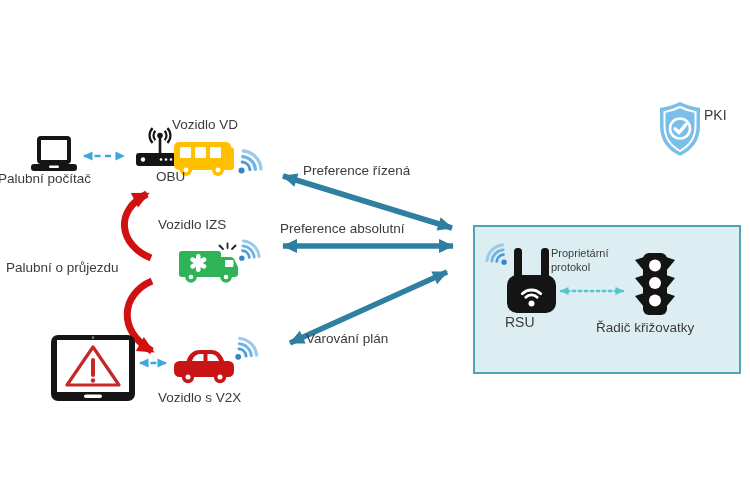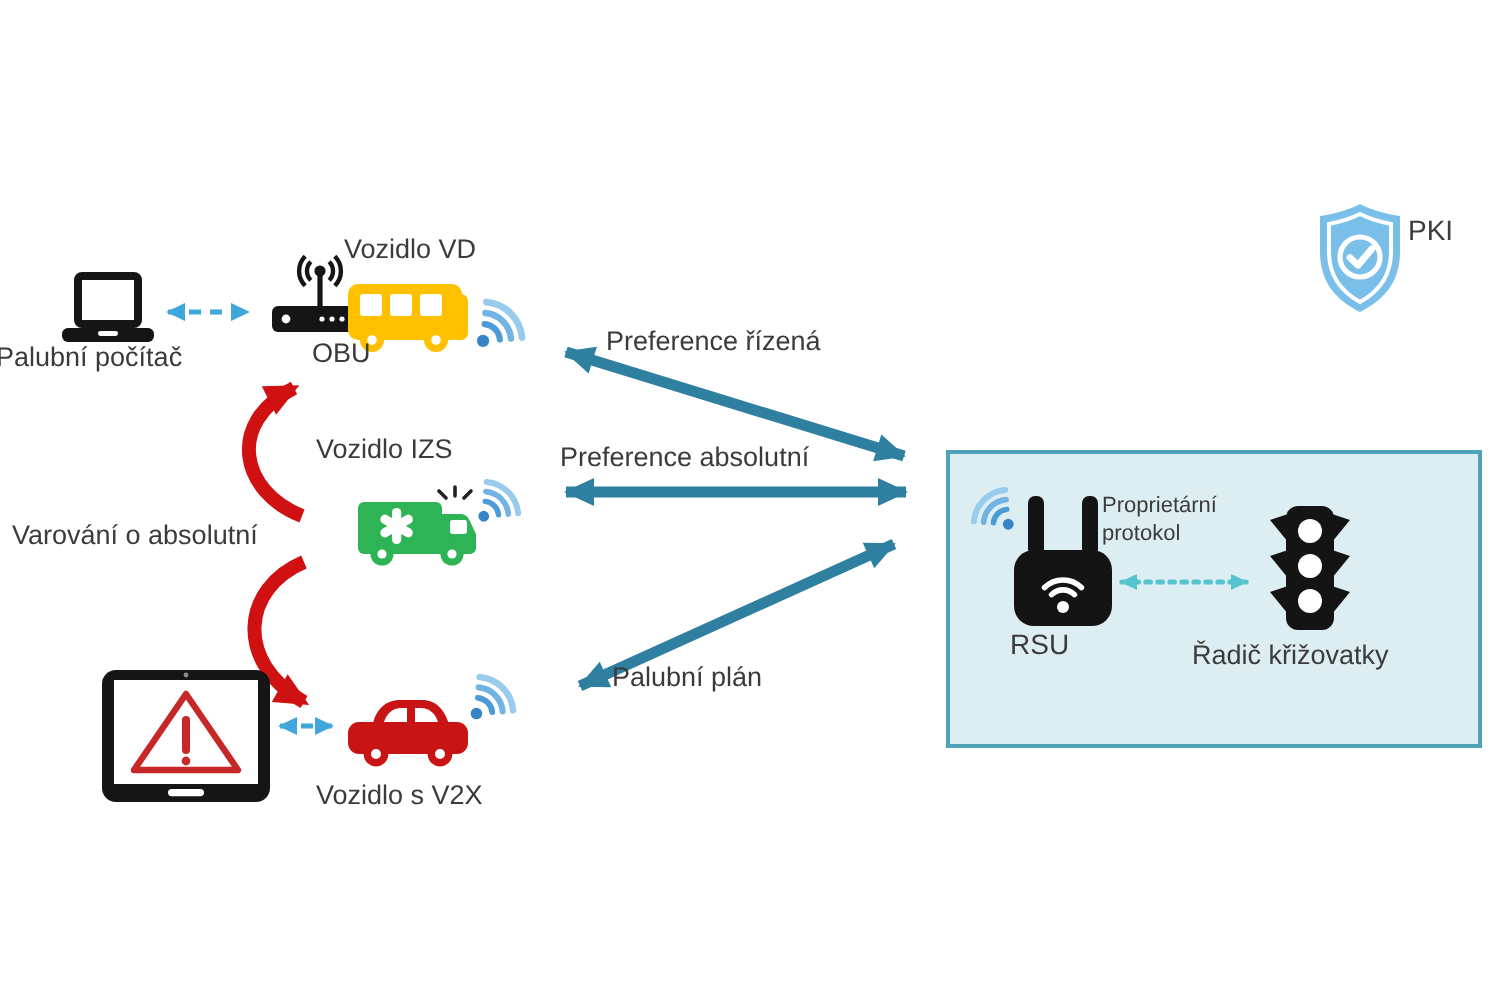--- a/index.html
+++ b/index.html
@@ -193,21 +193,21 @@
     <circle cx="22" cy="27.5" r="10" fill="none" stroke="#fff" stroke-width="2.6"></circle>
     <path d="M17 27.8 L21 31.6 L28 23.4" fill="none" stroke="#fff" stroke-width="3.4" stroke-linecap="round" stroke-linejoin="round"></path>
   </svg>
 
   <div class="lbl" style="left:-2px;top:171px;width:122px;">Palubní počítač</div>
   <div class="lbl" style="left:132px;top:169px;width:42px;margin-left:24px;">OBU</div>
   <div class="lbl" style="left:172px;top:117px;width:84px;">Vozidlo VD</div>
   <div class="lbl" style="left:303px;top:163px;width:146px;">Preference řízená</div>
   <div class="lbl" style="left:158px;top:217px;width:86px;">Vozidlo IZS</div>
   <div class="lbl" style="left:280px;top:221px;width:156px;">Preference absolutní</div>
-  <div class="lbl" style="left:6px;top:260px;width:152px;">Varování o absolutní</div>
-  <div class="lbl" style="left:306px;top:331px;width:100px;">Palubní plán</div>
+  <div class="lbl" style="left:6px;top:260px;width:152px;">Palubní o průjezdu</div>
+  <div class="lbl" style="left:306px;top:331px;width:100px;">Varování plán</div>
   <div class="lbl" style="left:158px;top:390px;width:104px;">Vozidlo s V2X</div>
   <div class="lbl md" style="left:505px;top:314px;width:54px;">RSU</div>
   <div class="lbl small" style="left:551px;top:247px;width:84px;">Proprietární protokol</div>
   <div class="lbl" style="left:596px;top:320px;width:124px;">Řadič křižovatky</div>
   <div class="lbl md" style="left:704px;top:107px;width:40px;text-align:left;">PKI</div>
 
 </div>
 
 </body></html>

